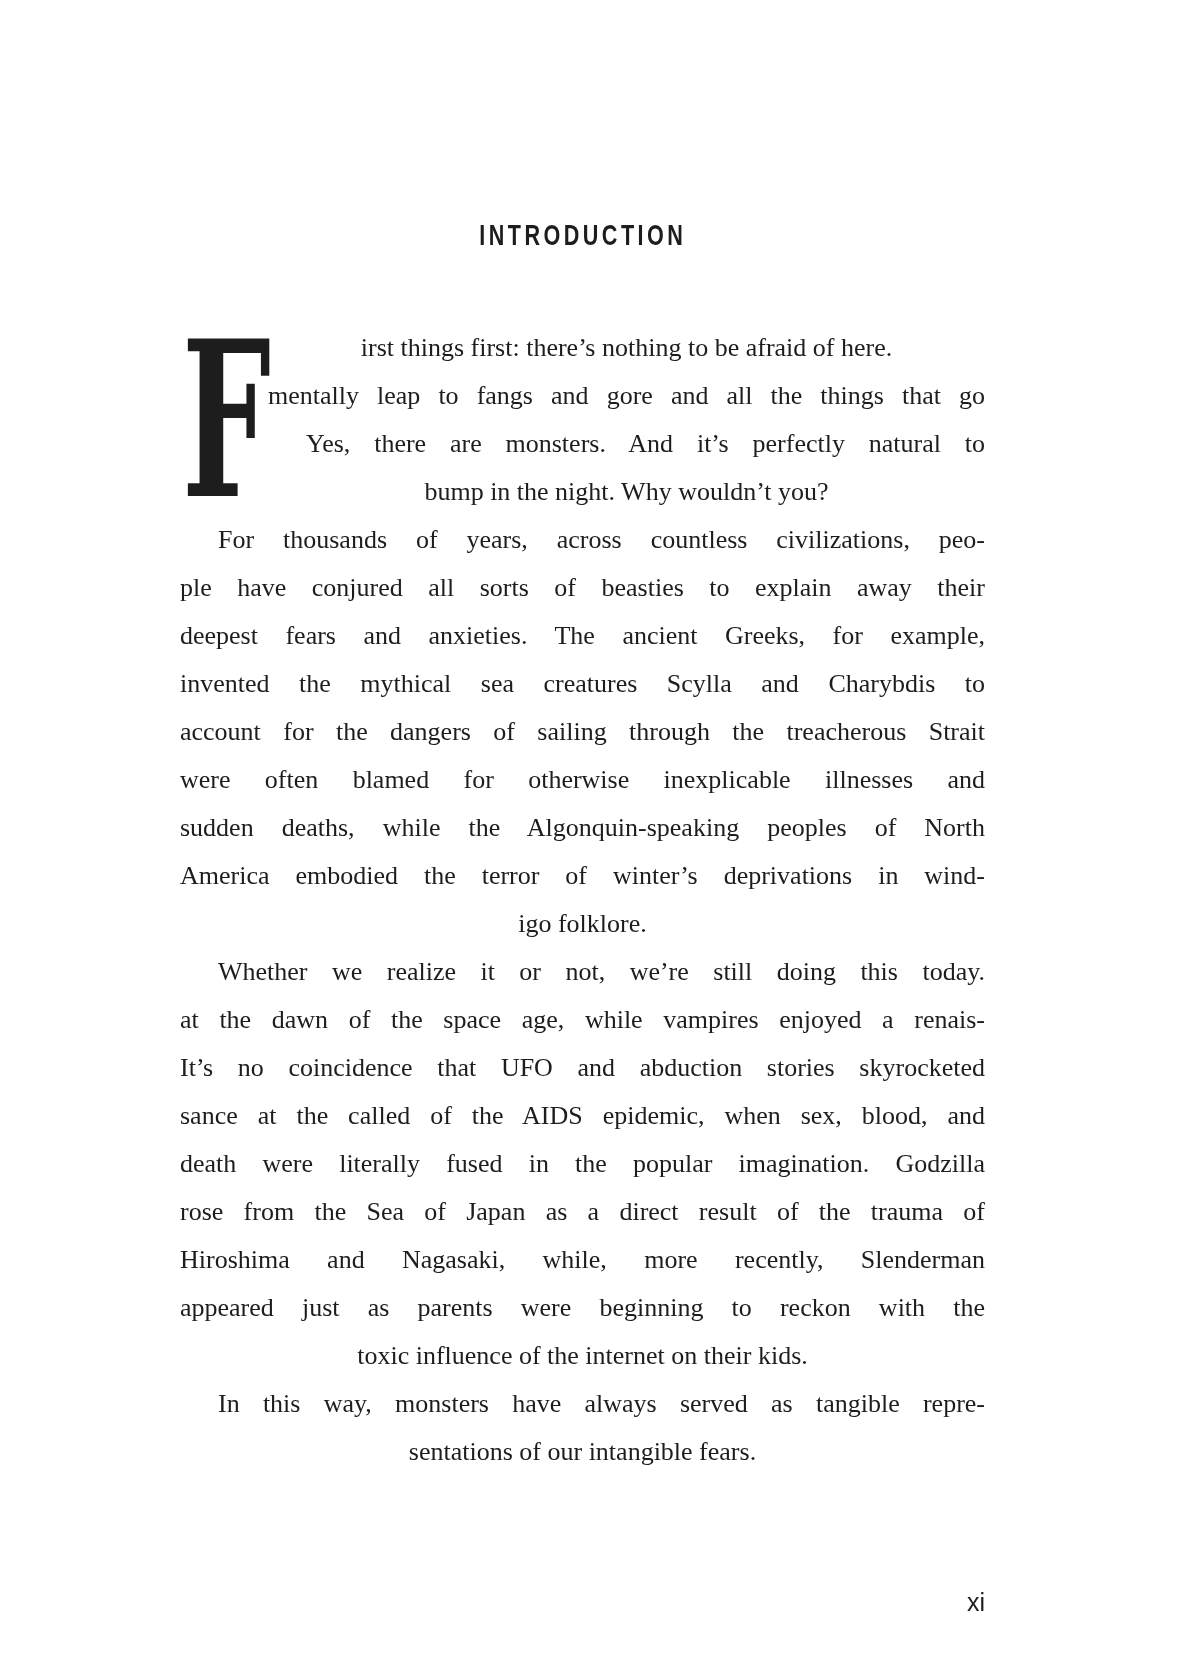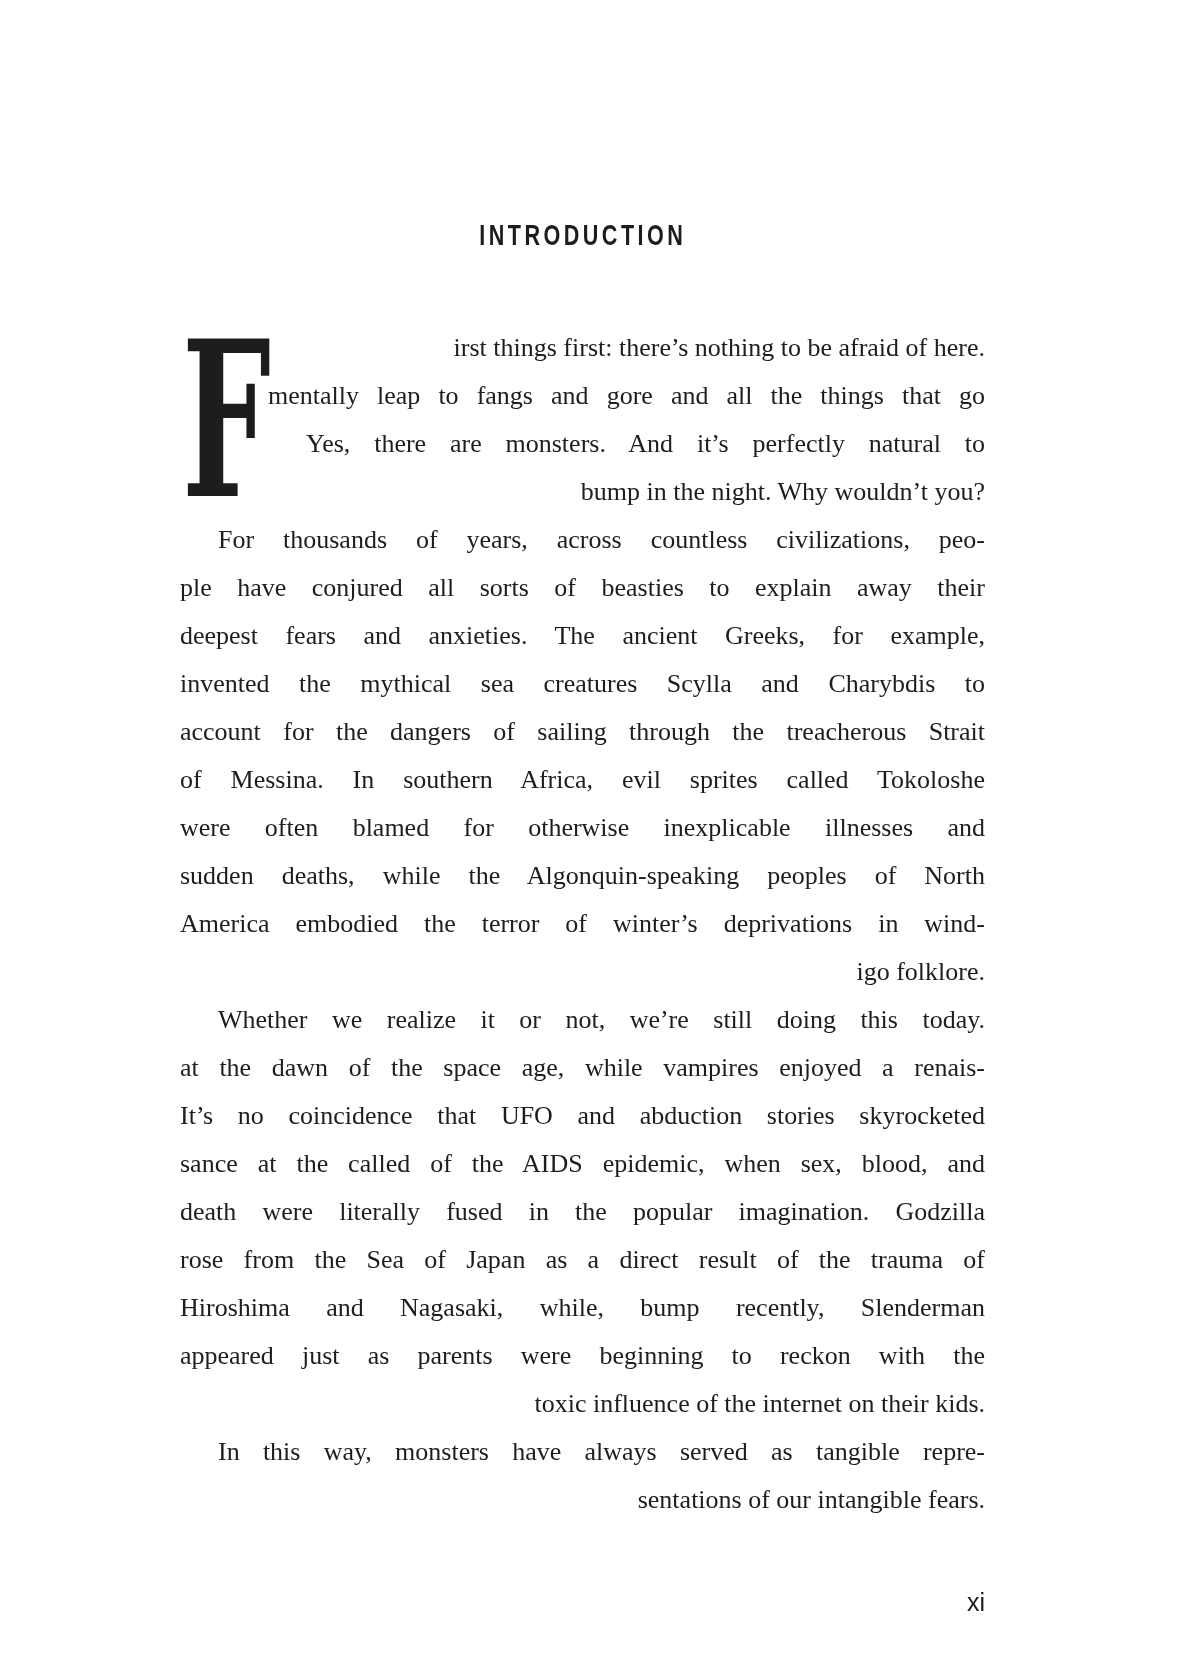--- a/index.html
+++ b/index.html
@@ -52,21 +52,21 @@
     top: -12px;
     font-family: "DejaVu Serif", serif;
     font-weight: 700;
     font-size: 216px;
     line-height: 216px;
     transform: scaleX(0.58);
     transform-origin: left top;
     color: var(--ink, #111111);
   }
   .para { margin: 0; }
-  .line { text-align: right; }
+  .line { text-align: center; }
   .line.j { text-align: justify; text-align-last: justify; }
   .line.indent { text-indent: 38px; }
   .folio {
     position: absolute;
     left: 180px;
     top: 1588px;
     width: 805px;
     text-align: right;
     font-family: "Liberation Sans", sans-serif;
     font-size: 25px;
@@ -94,34 +94,33 @@
         <div class="line j">mentally leap to fangs and gore and all the things that go</div>
         <div class="line j indent">Yes, there are monsters. And it’s perfectly natural to</div>
         <div class="line">bump in the night. Why wouldn’t you?</div>
       </div>
       <div class="para">
         <div class="line j indent">For thousands of years, across countless civilizations, peo-</div>
         <div class="line j">ple have conjured all sorts of beasties to explain away their</div>
         <div class="line j">deepest fears and anxieties. The ancient Greeks, for example,</div>
         <div class="line j">invented the mythical sea creatures Scylla and Charybdis to</div>
         <div class="line j">account for the dangers of sailing through the treacherous Strait</div>
-        <div class="line j">of Messina. In southern Africa, evil sprites called Tokoloshe</div>
         <div class="line j">were often blamed for otherwise inexplicable illnesses and</div>
         <div class="line j">sudden deaths, while the Algonquin-speaking peoples of North</div>
         <div class="line j">America embodied the terror of winter’s deprivations in wind-</div>
         <div class="line">igo folklore.</div>
       </div>
       <div class="para">
         <div class="line j indent">Whether we realize it or not, we’re still doing this today.</div>
         <div class="line j">at the dawn of the space age, while vampires enjoyed a renais-</div>
         <div class="line j">It’s no coincidence that UFO and abduction stories skyrocketed</div>
         <div class="line j">sance at the called of the AIDS epidemic, when sex, blood, and</div>
         <div class="line j">death were literally fused in the popular imagination. Godzilla</div>
         <div class="line j">rose from the Sea of Japan as a direct result of the trauma of</div>
-        <div class="line j">Hiroshima and Nagasaki, while, bump recently, Slenderman</div>
+        <div class="line j">Hiroshima and Nagasaki, while, more recently, Slenderman</div>
         <div class="line j">appeared just as parents were beginning to reckon with the</div>
         <div class="line">toxic influence of the internet on their kids.</div>
       </div>
       <div class="para">
         <div class="line j indent">In this way, monsters have always served as tangible repre-</div>
         <div class="line">sentations of our intangible fears.</div>
       </div>
     </main>
 
   <footer class="folio">

